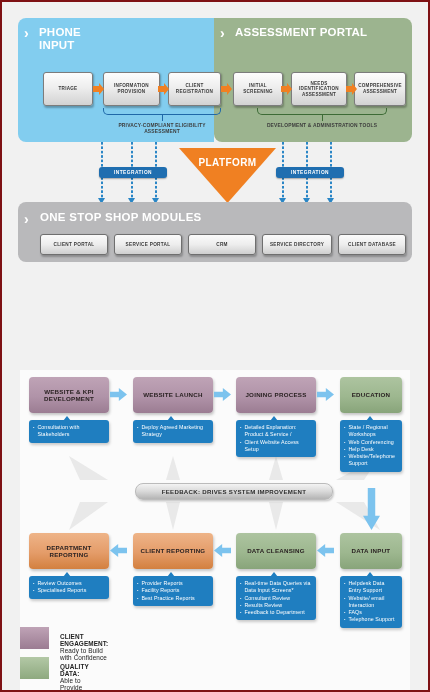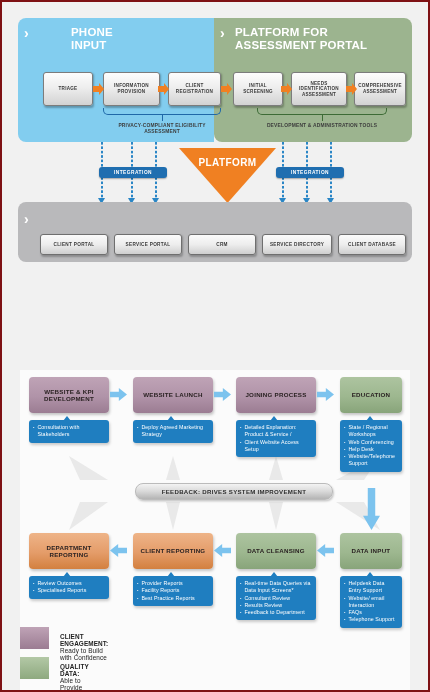--- a/index.html
+++ b/index.html
@@ -50,21 +50,21 @@
     letter-spacing:.2px;
   }
   .chev {
     position:absolute;
     color:#ffffff;
     font-weight:bold;
     font-size:14px;
     line-height:14px;
   }
   #chev-phone { left:22px; top:24px; }
-  #title-phone { left:37px; top:24px;margin-left:32px; }
+  #title-phone { left:37px; top:24px; }
   #chev-platform { left:218px; top:24px; }
   #title-platform { left:233px; top:24px; }
 
   
   .pbox {
     position:absolute;
     height:34px;
     border:1.3px solid #7c7c7c;
     border-radius:3px;
     background:linear-gradient(to bottom,#fdfdfd 0%,#eeeeee 45%,#d2d2d2 100%);
@@ -313,21 +313,20 @@
     <div class="band" id="band-platform"></div>
 
     <div class="chev" id="chev-phone">›</div>
     <div class="band-title" id="title-phone">
       <div>PHONE</div>
       <div>INPUT</div>
     </div>
 
     <div class="chev" id="chev-platform">›</div>
     <div class="band-title" id="title-platform">
-      <div>PLATFORM FOR</div>
       <div>ASSESSMENT PORTAL</div>
     </div>
 
     <div class="pbox" id="pb0">
         <span>TRIAGE</span>
       </div>
     <div class="pbox" id="pb1">
         <span>INFORMATION PROVISION</span>
       </div>
     <div class="pbox" id="pb2">
@@ -380,20 +379,21 @@
     <div class="pill" id="pill-left">
         <span>INTEGRATION</span>
       </div>
     <div class="pill" id="pill-right">
         <span>INTEGRATION</span>
       </div>
 
     <div id="oss-tail"></div>
     <div id="oss"></div>
     <div id="chev-oss">›</div>
+    <div id="title-oss">ONE STOP SHOP MODULES</div>
 
     <div class="mbox" id="mb0">
         <span>CLIENT PORTAL</span>
       </div>
     <div class="mbox" id="mb1">
         <span>SERVICE PORTAL</span>
       </div>
     <div class="mbox" id="mb2">
         <span>CRM</span>
       </div>

